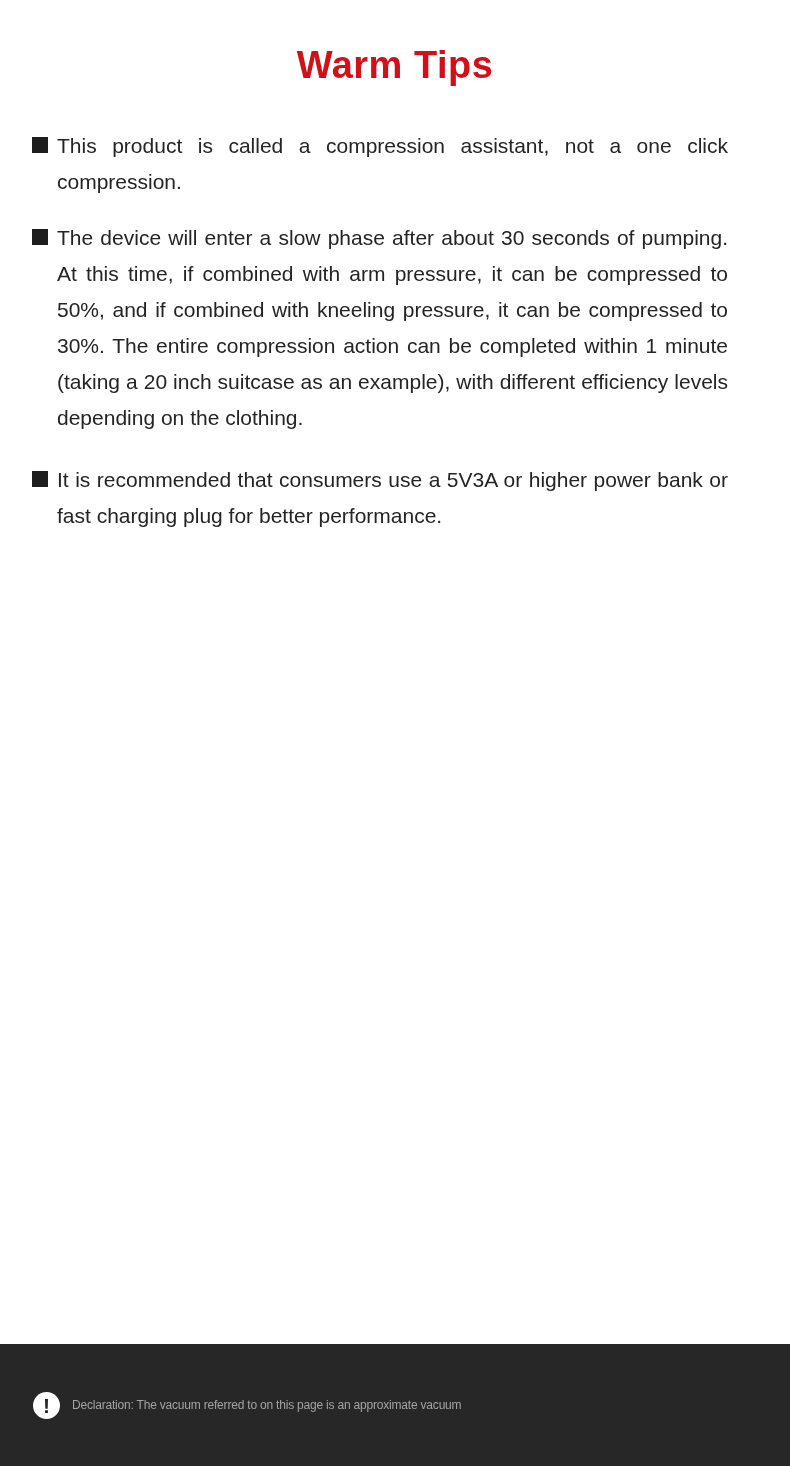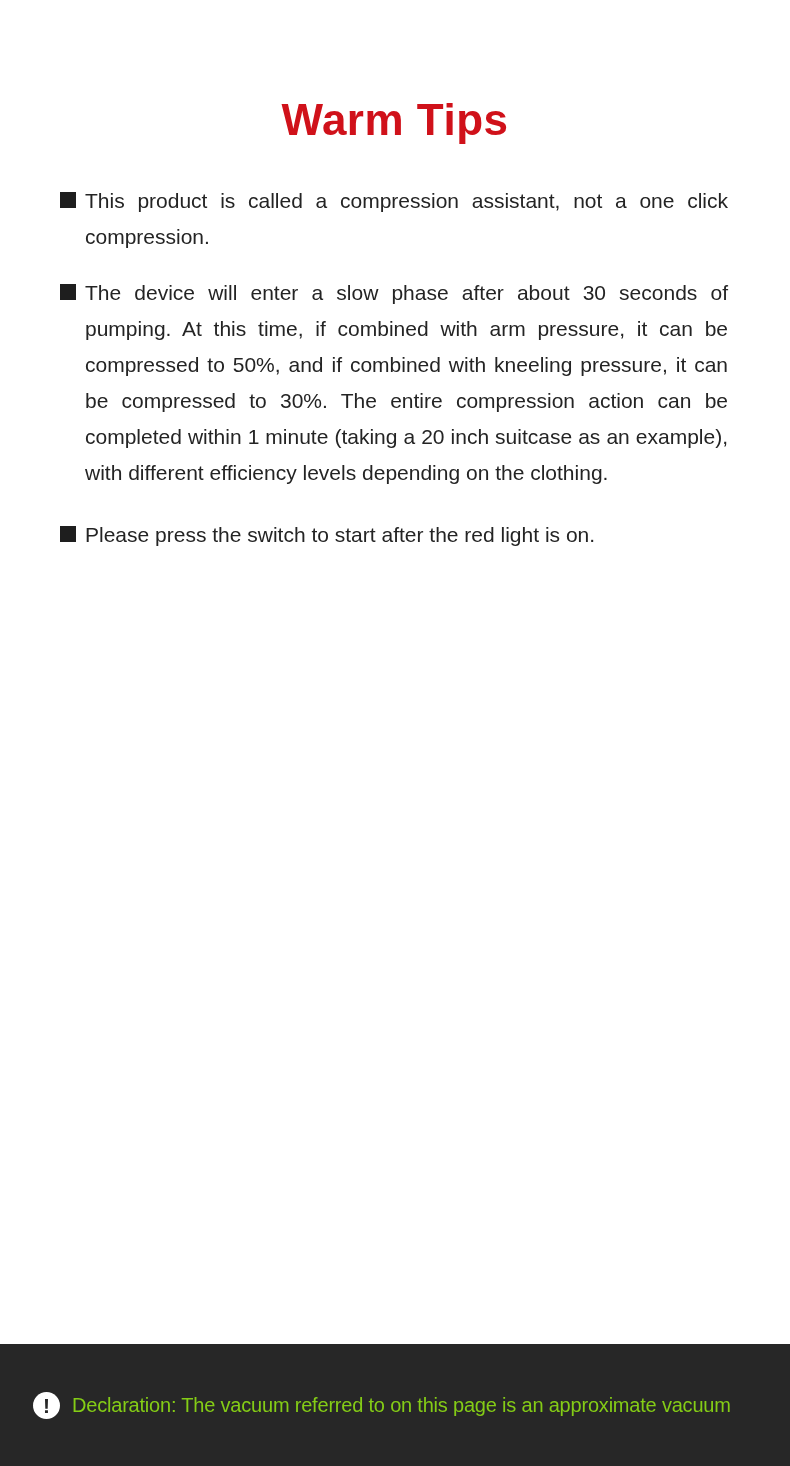--- a/index.html
+++ b/index.html
@@ -10,30 +10,30 @@
   }
   .page {
     position: relative;
     width: 790px;
     height: 1466px;
     background: #ffffff;
     overflow: hidden;
   }
   .title {
     margin: 0;
-    padding-top: 99px;
+    padding-top: 44px;
     text-align: center;
     color: #d0111a;
-    font-size: 44px;
+    font-size: 38px;
     line-height: 42px;
     font-weight: bold;
     letter-spacing: 0.5px;
   }
   .tips {
-    padding: 42px 62px 0 60px;
+    padding: 42px 62px 0 32px;
   }
   .tip {
     display: flex;
     align-items: flex-start;
     margin-bottom: 26px;
   }
   .tip:first-child { margin-bottom: 20px; }
   .bullet {
     flex: 0 0 16px;
     width: 16px;
@@ -72,22 +72,22 @@
     color: #272727;
     display: flex;
     align-items: center;
     justify-content: center;
     font-weight: bold;
     font-size: 21px;
     line-height: 27px;
   }
   .footer-text {
     margin-left: 12px;
-    color: #84cc16;
-    font-size: 20px;
+    color: #a3a3a3;
+    font-size: 12px;
     letter-spacing: -0.2px;
     white-space: nowrap;
   }
 </style>
 </head>
 <body>
 
 <div class="page">
 
   <h1 class="title">Warm Tips</h1>
@@ -96,21 +96,21 @@
     <div class="tip">
       <span class="bullet"></span>
       <p class="tip-text">This product is called a compression assistant, not a one click compression.</p>
     </div>
     <div class="tip">
       <span class="bullet"></span>
       <p class="tip-text">The device will enter a slow phase after about 30 seconds of pumping. At this time, if combined with arm pressure, it can be compressed to 50%, and if combined with kneeling pressure, it can be compressed to 30%. The entire compression action can be completed within 1 minute (taking a 20 inch suitcase as an example), with different efficiency levels depending on the clothing.</p>
     </div>
     <div class="tip">
       <span class="bullet"></span>
-      <p class="tip-text">Please press the switch to start after the red light is on.</p>
+      <p class="tip-text">It is recommended that consumers use a 5V3A or higher power bank or fast charging plug for better performance.</p>
     </div>
   </div>
 
   <div class="footer">
     <span class="footer-icon">!</span>
     <span class="footer-text">Declaration: The vacuum referred to on this page is an approximate vacuum</span>
   </div>
 
 </div>
 

